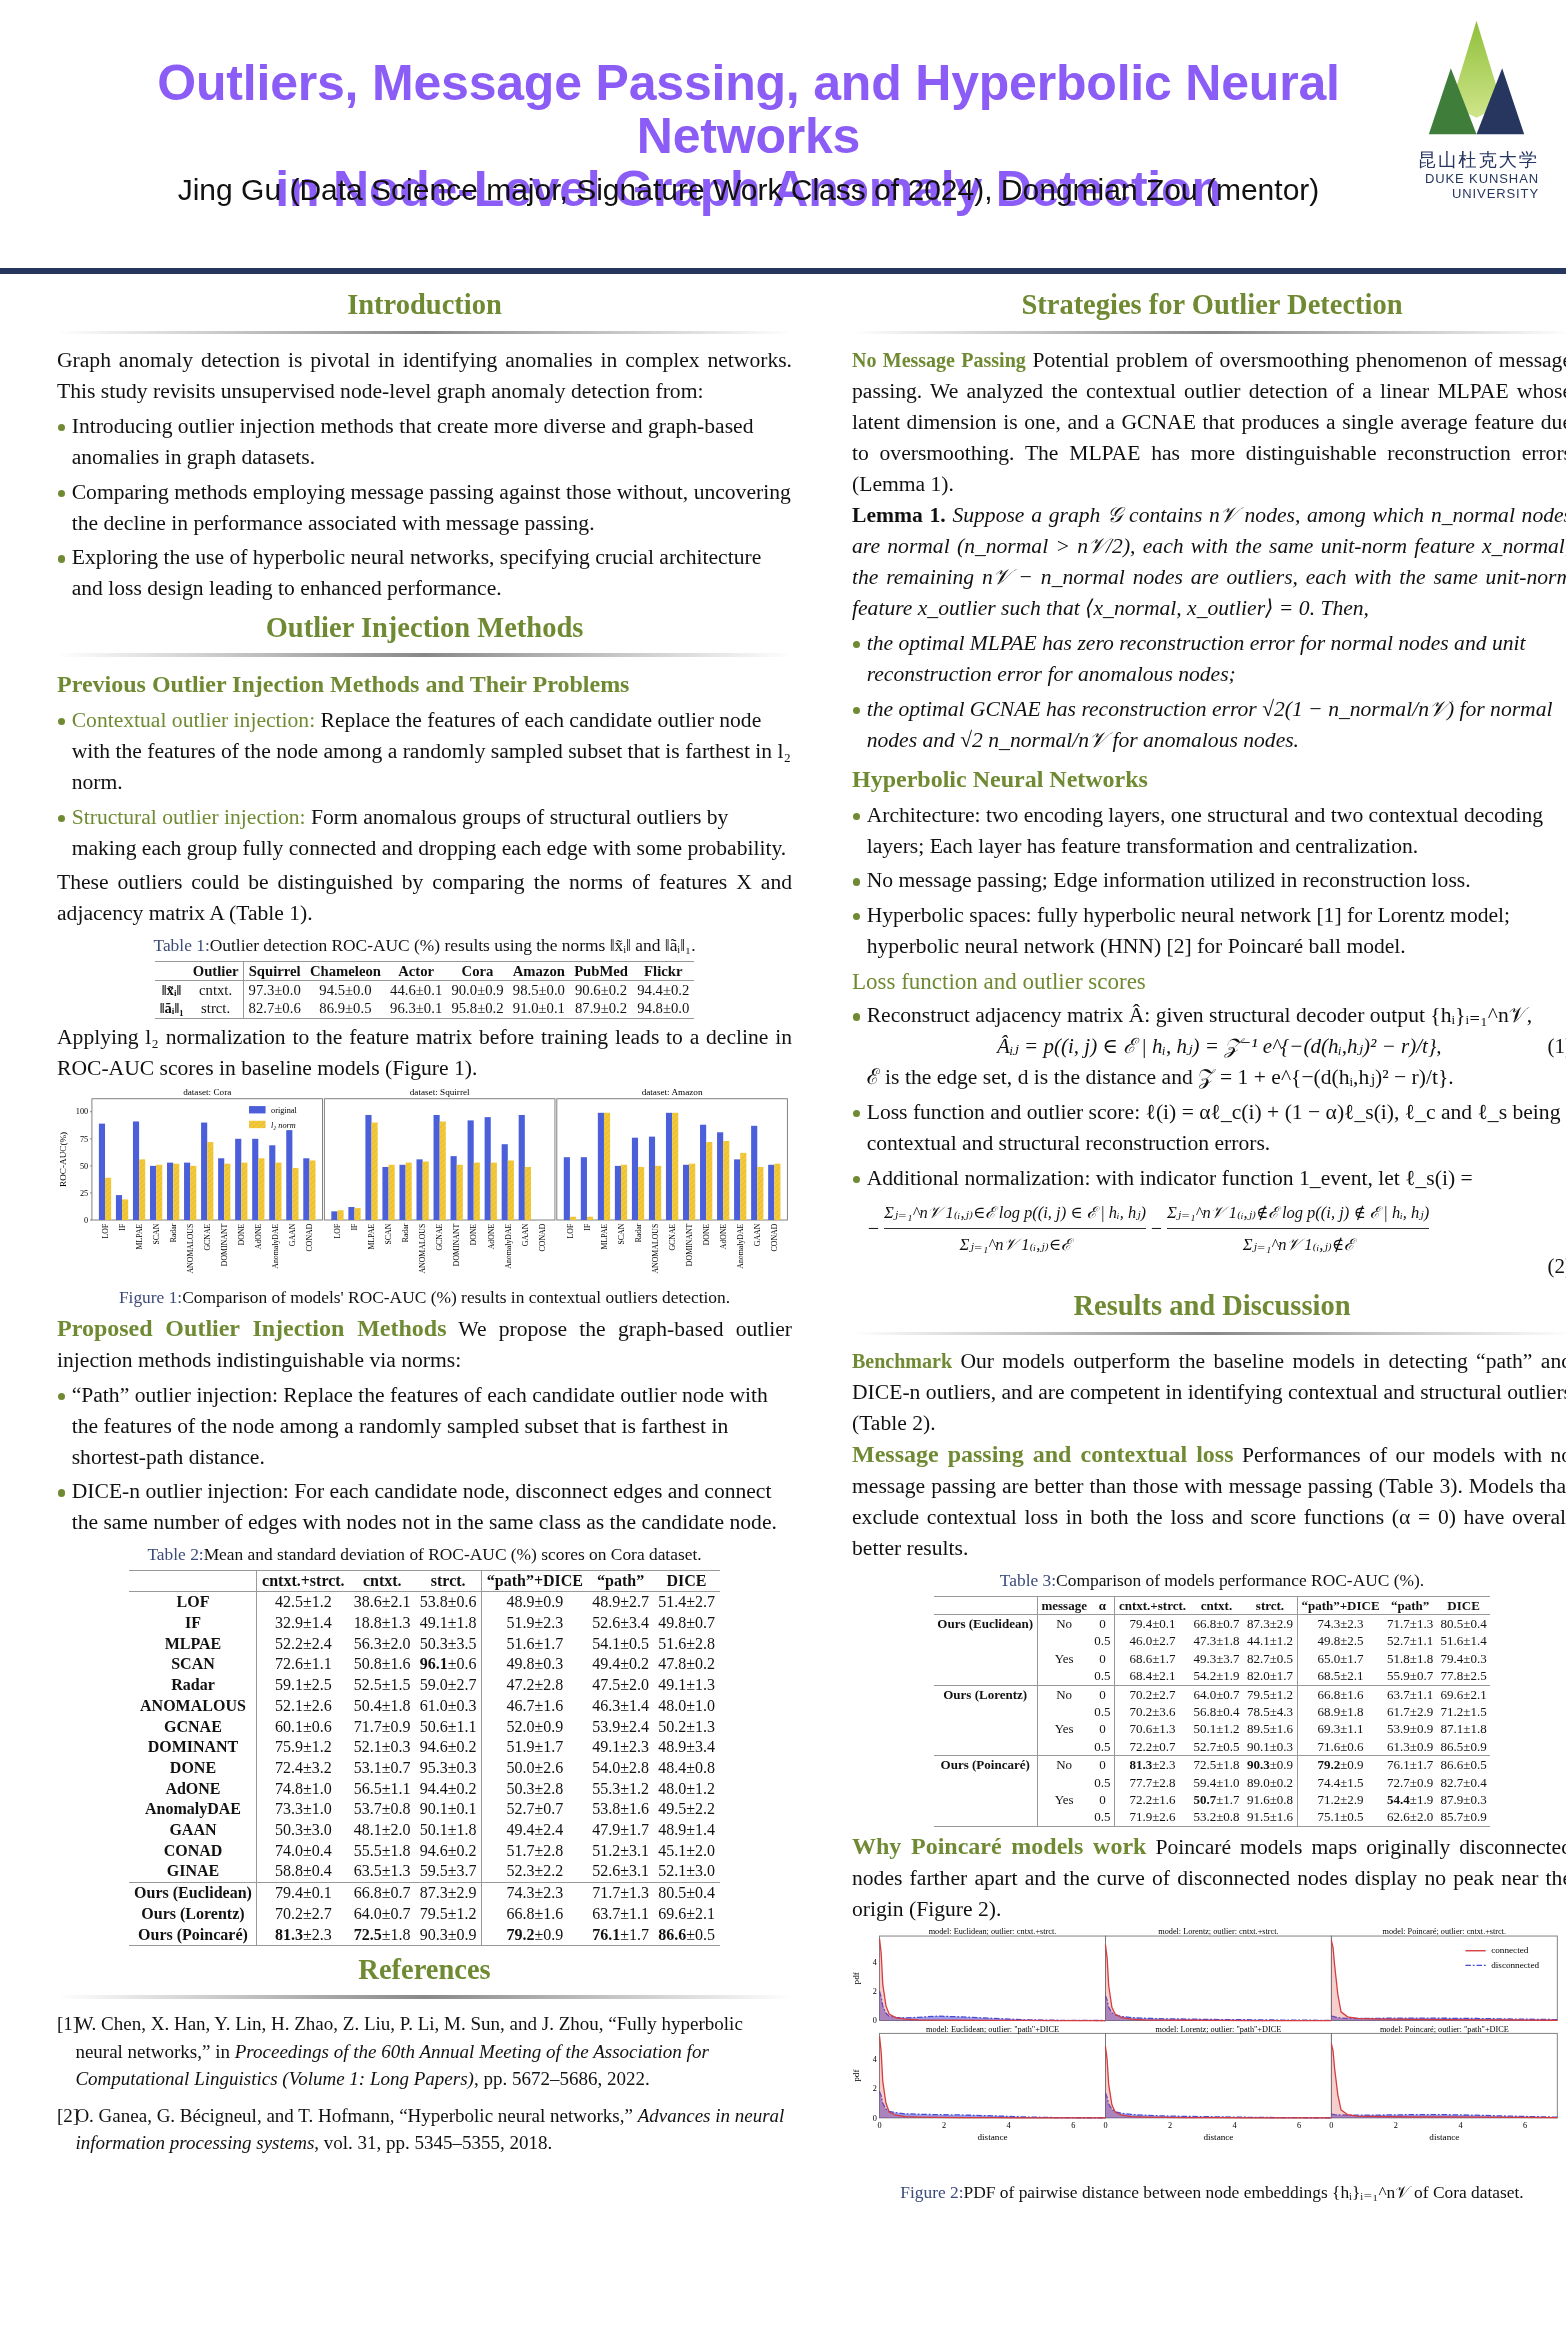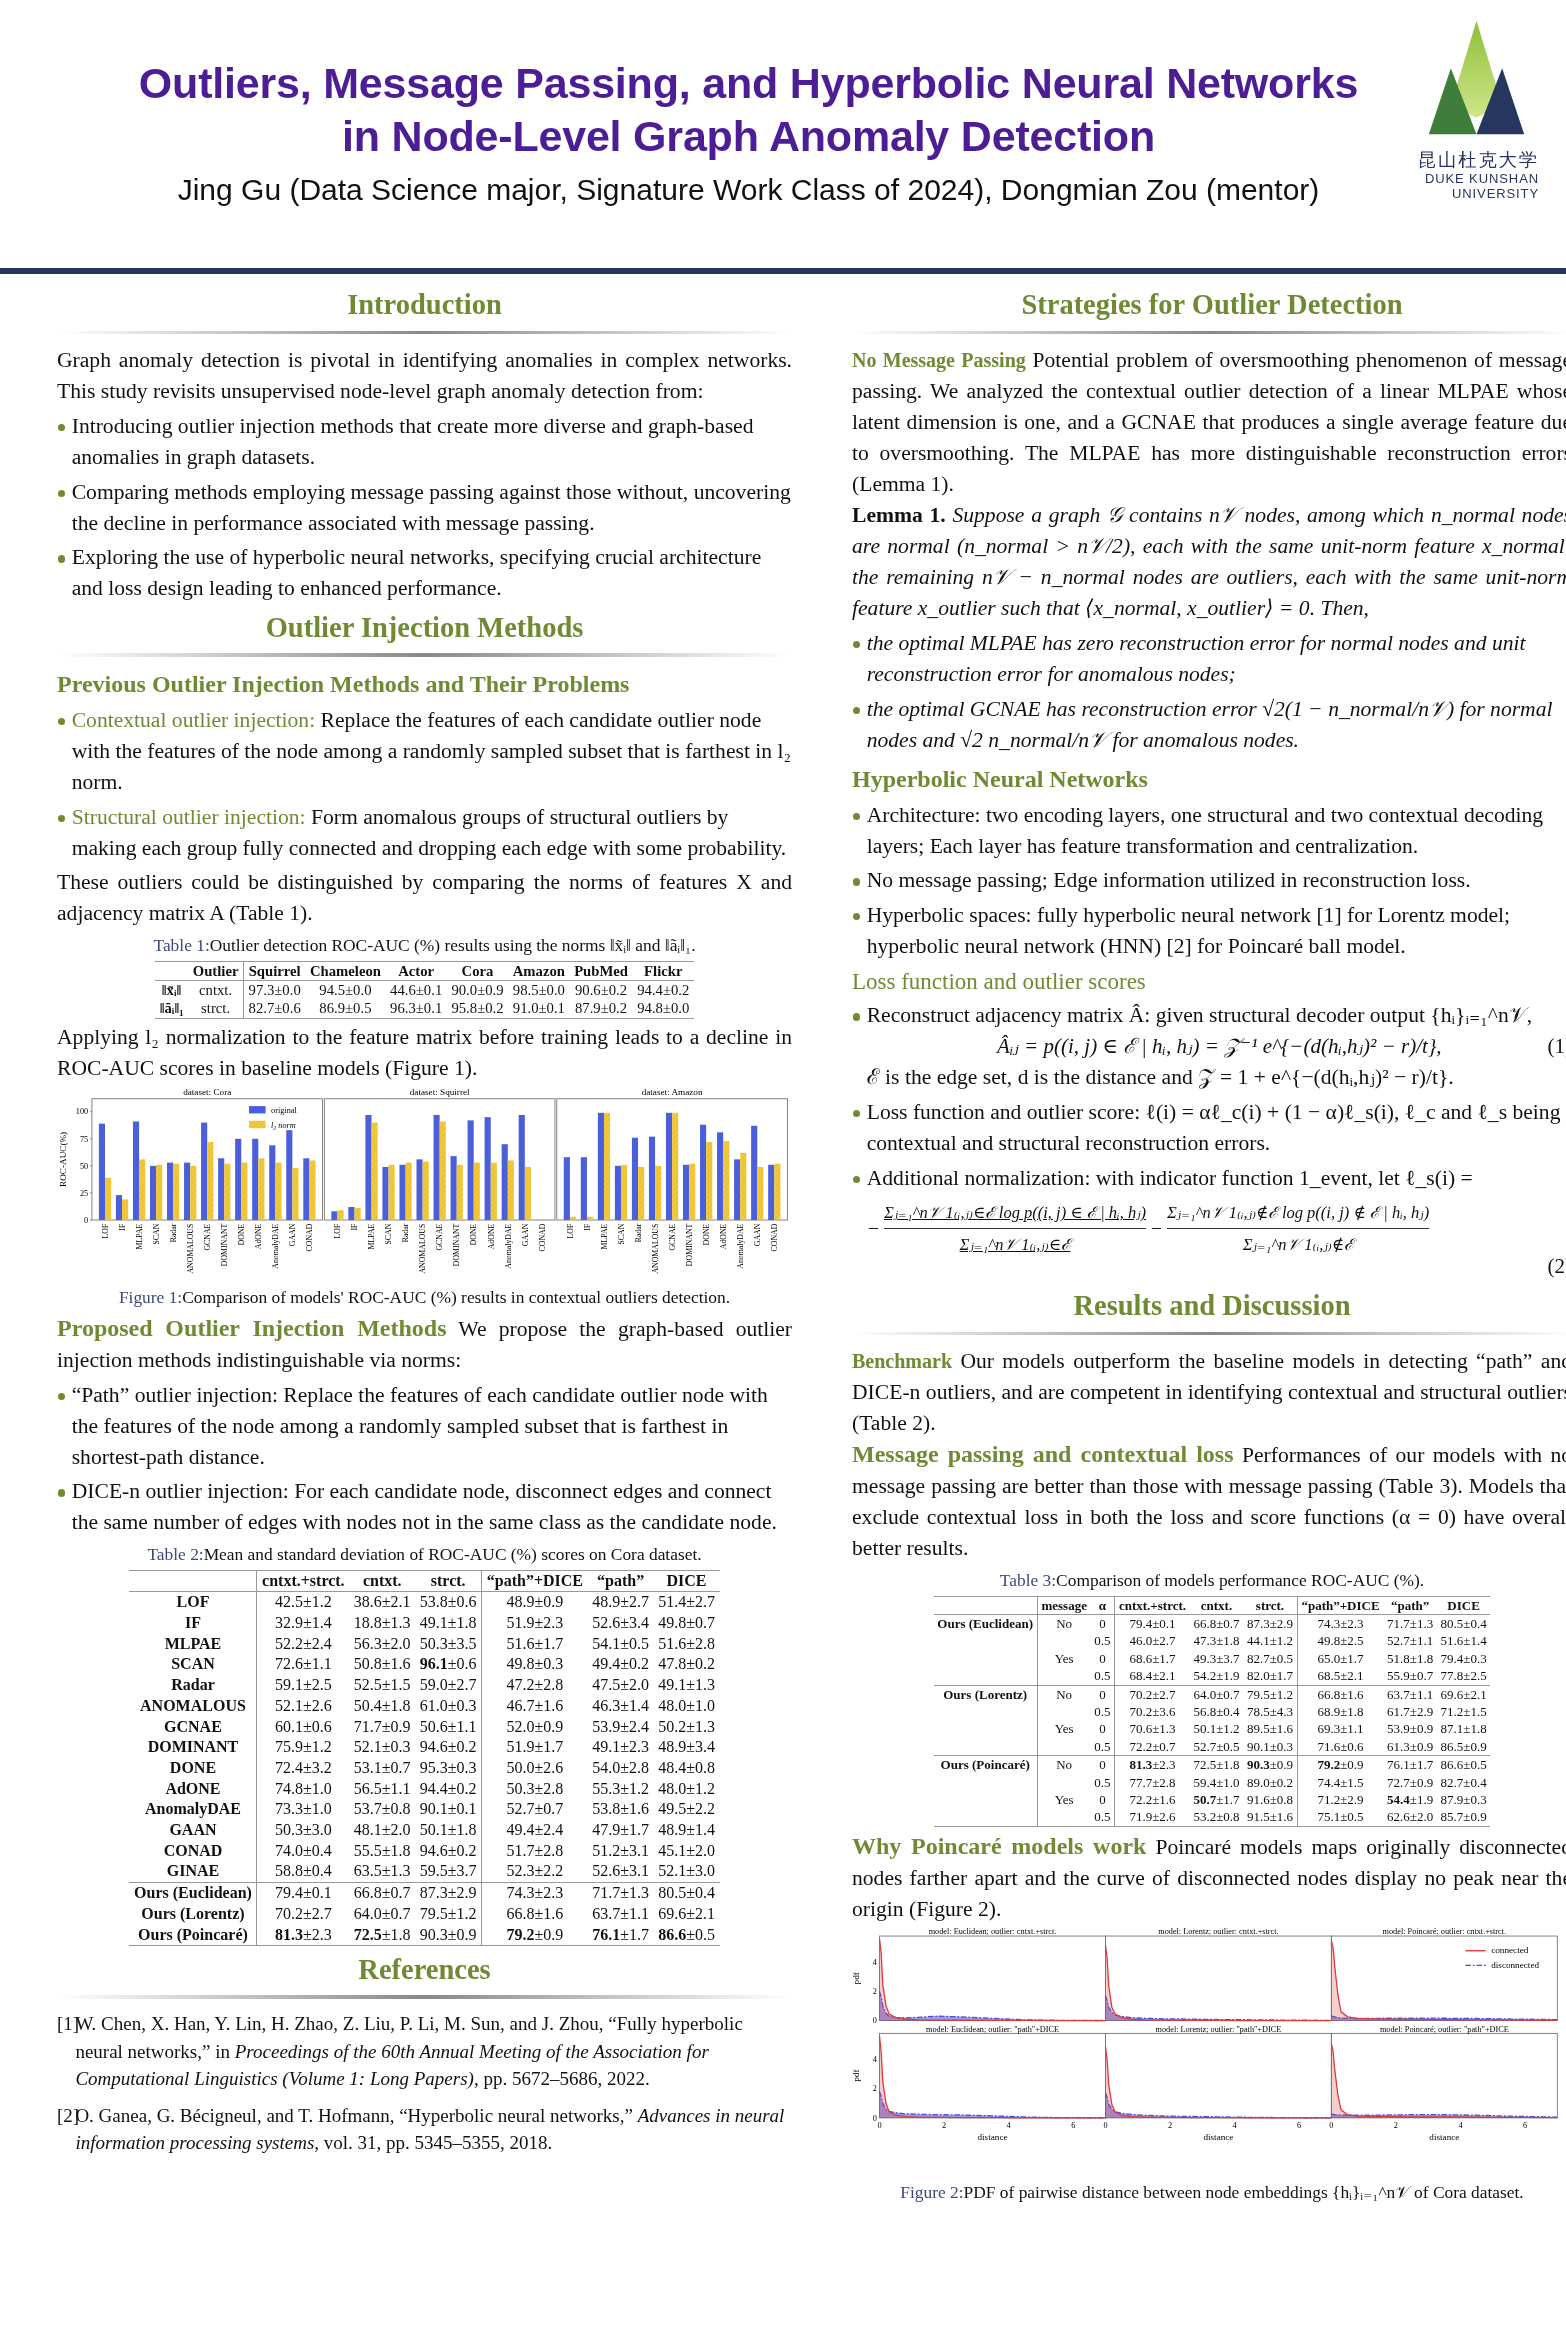--- a/index.html
+++ b/index.html
@@ -1,18 +1,18 @@
 <!DOCTYPE html>
 <html style="font-size:14.7px"><head>
 <meta charset="utf-8">
 <style>
   html, body { margin:0; padding:0; background:#fff; }
   body { width:1567px; height:2351px; position:relative; overflow:hidden; font-family:"Liberation Serif","DejaVu Serif",serif; color:#111; }
   .title-block { position:absolute; left:0; top:0; width:1567px; height:275px; }
-  .title { position:absolute; left:138px; width:1221px; text-align:center; font-family:"Liberation Sans","DejaVu Sans",sans-serif; font-weight:bold; color:#4c1d95; font-size:43px; line-height:53px; top:57px; letter-spacing:-0.2px;}
+  .title { position:absolute; left:138px; width:1221px; text-align:center; font-family:"Liberation Sans","DejaVu Sans",sans-serif; font-weight:bold; color:#8b5cf6; font-size:50px; line-height:53px; top:57px; letter-spacing:-0.2px;}
   .authors { position:absolute; left:138px; width:1221px; top:173px; text-align:center; font-family:"Liberation Sans","DejaVu Sans",sans-serif; font-size:30px; color:#111; }
   .logo { position:absolute; left:1414px; top:16.5px; width:125px; }
   .logo .cn { font-size:18.4px; color:#27365f; text-align:right; margin-top:5.5px; letter-spacing:1.8px; }
   .logo .en { font-family:"Liberation Sans","DejaVu Sans",sans-serif; font-size:13px; color:#27365f; text-align:right; line-height:14.7px; letter-spacing:0.9px; }
   .topbar { position:absolute; left:0; top:268px; width:1567px; height:5.5px; background:#27365f; }
   .col { position:absolute; top:285px; }
   .col.left { left:57px; width:735px; }
   .col.right { left:852px; width:720px; }
   .sec-title { text-align:center; color:#6f8a32; font-weight:bold; font-size:28.5px; margin:0; line-height:40px; }
   .sec-rule { height:3.7px; margin:5.5px 0 11px 0; background:linear-gradient(90deg, rgba(0,0,0,0) 0%, #888 50%, rgba(0,0,0,0) 100%); }
@@ -492,21 +492,21 @@
     <li>
       <span>Reconstruct adjacency matrix Â: given structural decoder output {hᵢ}ᵢ₌₁^n𝒱,</span>
       <div class="eq"><span>Âᵢⱼ = p((i, j) ∈ ℰ | hᵢ, hⱼ) = 𝒵⁻¹ e^{−(d(hᵢ,hⱼ)² − r)/t},</span><span class="num">(1)</span></div>
       <span>ℰ is the edge set, d is the distance and 𝒵 = 1 + e^{−(d(hᵢ,hⱼ)² − r)/t}.</span>
     </li>
     <li>Loss function and outlier score: ℓ(i) = αℓ_c(i) + (1 − α)ℓ_s(i), ℓ_c and ℓ_s being contextual and structural reconstruction errors.</li>
     <li>
       <span>Additional normalization: with indicator function 1_event, let ℓ_s(i) =</span>
       <div style="display:flex;align-items:center;font-style:italic;font-size:16.5px;margin-top:3.7px;position:relative;padding-bottom:22px;">
         <span style="font-size:20px">−</span>
-        <div style="display:inline-flex;flex-direction:column;align-items:flex-start;margin:0 3.7px;text-decoration:underline;">
+        <div style="display:inline-flex;flex-direction:column;align-items:flex-start;margin:0 3.7px;">
           <span>Σⱼ₌₁^n𝒱 1₍ᵢ,ⱼ₎∈ℰ log p((i, j) ∈ ℰ | hᵢ, hⱼ)</span>
           <span style="border-top:0.9px solid #333;width:100%;text-align:center">Σⱼ₌₁^n𝒱 1₍ᵢ,ⱼ₎∈ℰ</span>
         </div>
         <span style="font-size:20px">−</span>
         <div style="display:inline-flex;flex-direction:column;align-items:center;margin:0 3.7px;">
           <span>Σⱼ₌₁^n𝒱 1₍ᵢ,ⱼ₎∉ℰ log p((i, j) ∉ ℰ | hᵢ, hⱼ)</span>
           <span style="border-top:0.9px solid #333;width:100%;text-align:center">Σⱼ₌₁^n𝒱 1₍ᵢ,ⱼ₎∉ℰ</span>
         </div>
         <span style="position:absolute;right:0;bottom:0;font-style:normal;font-size:21px">(2)</span>
       </div>

